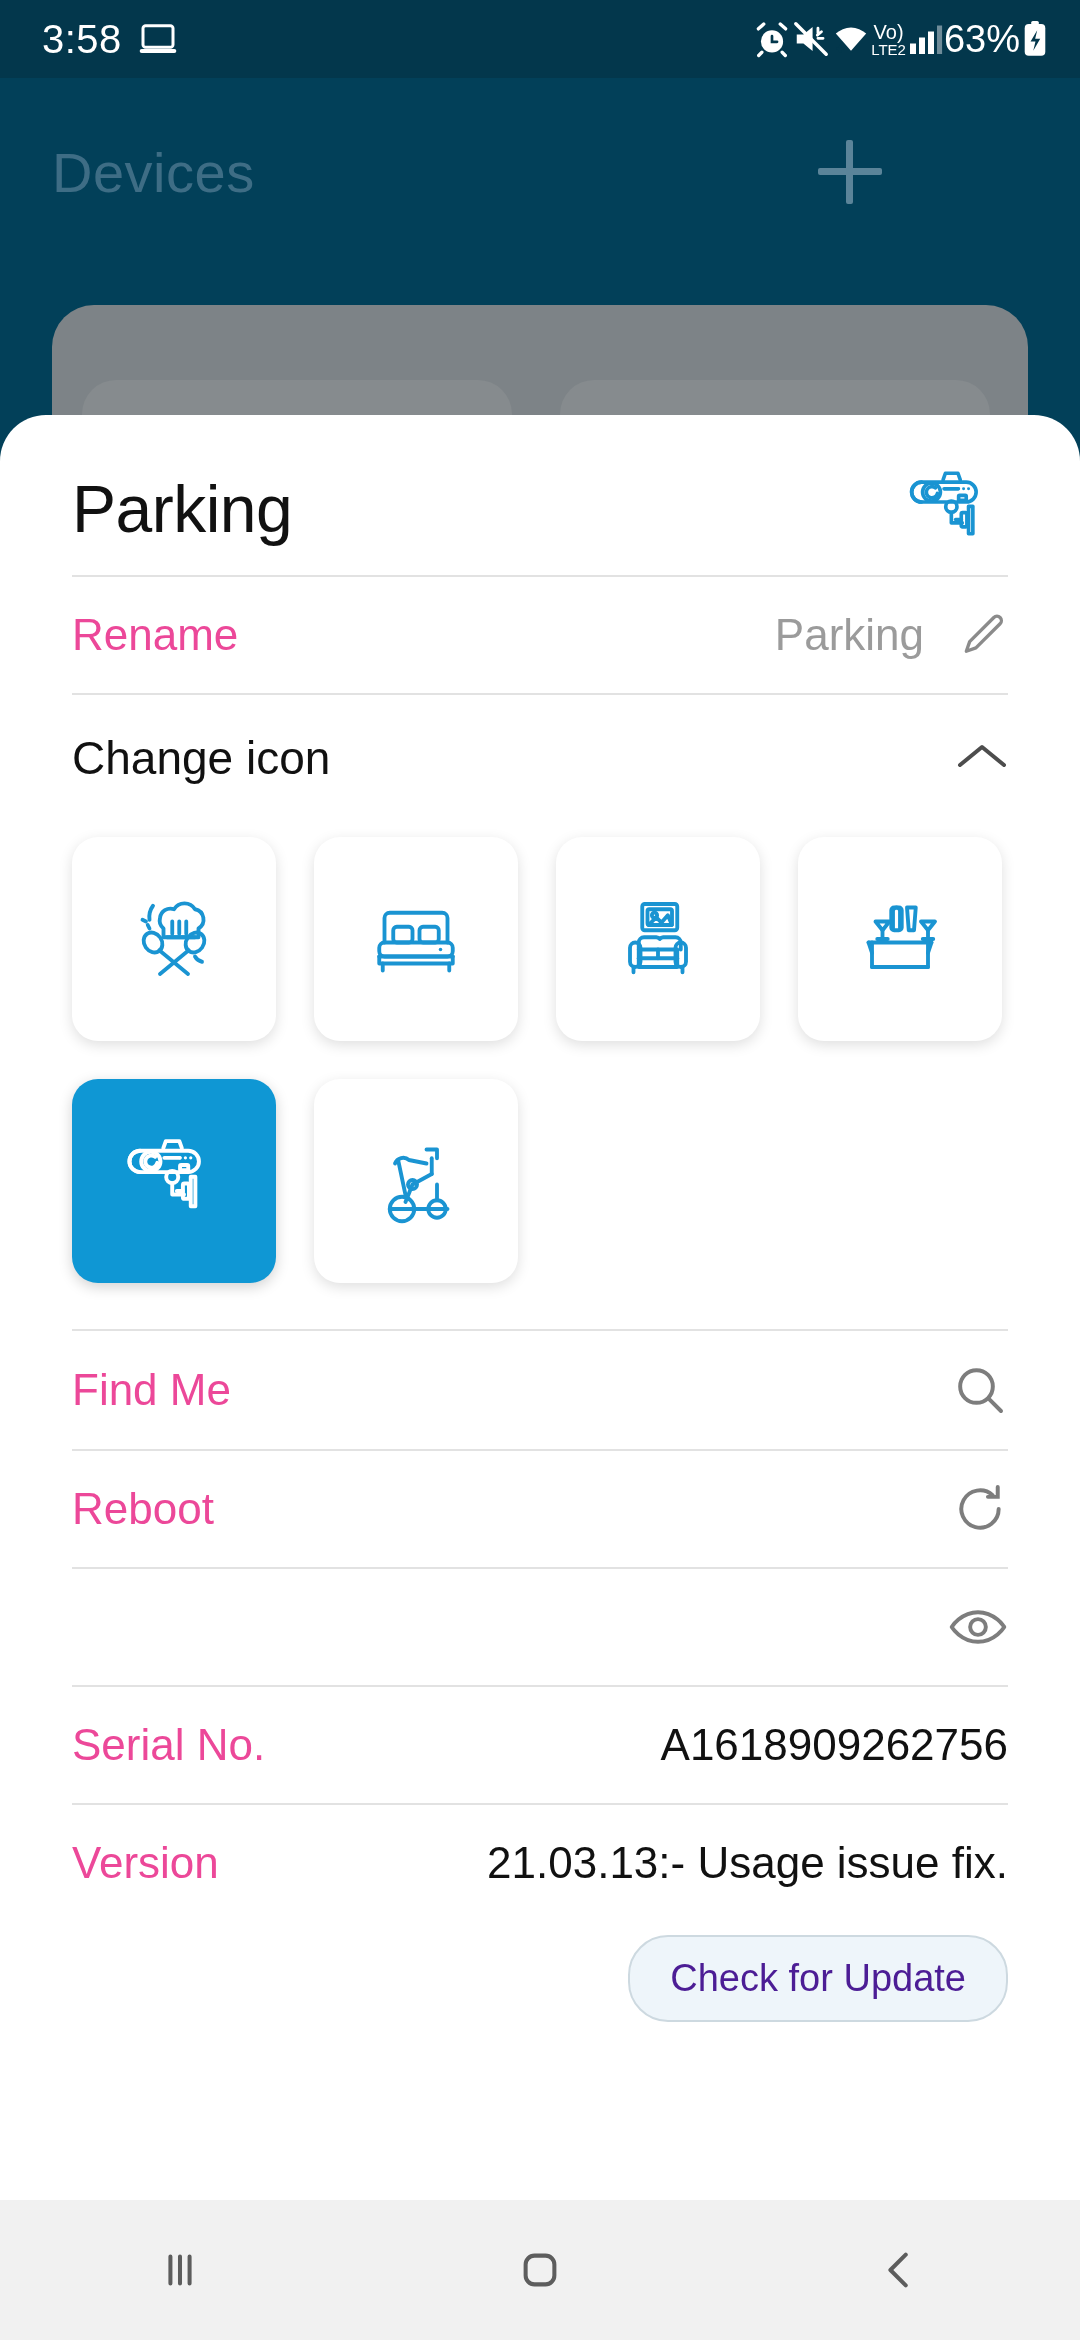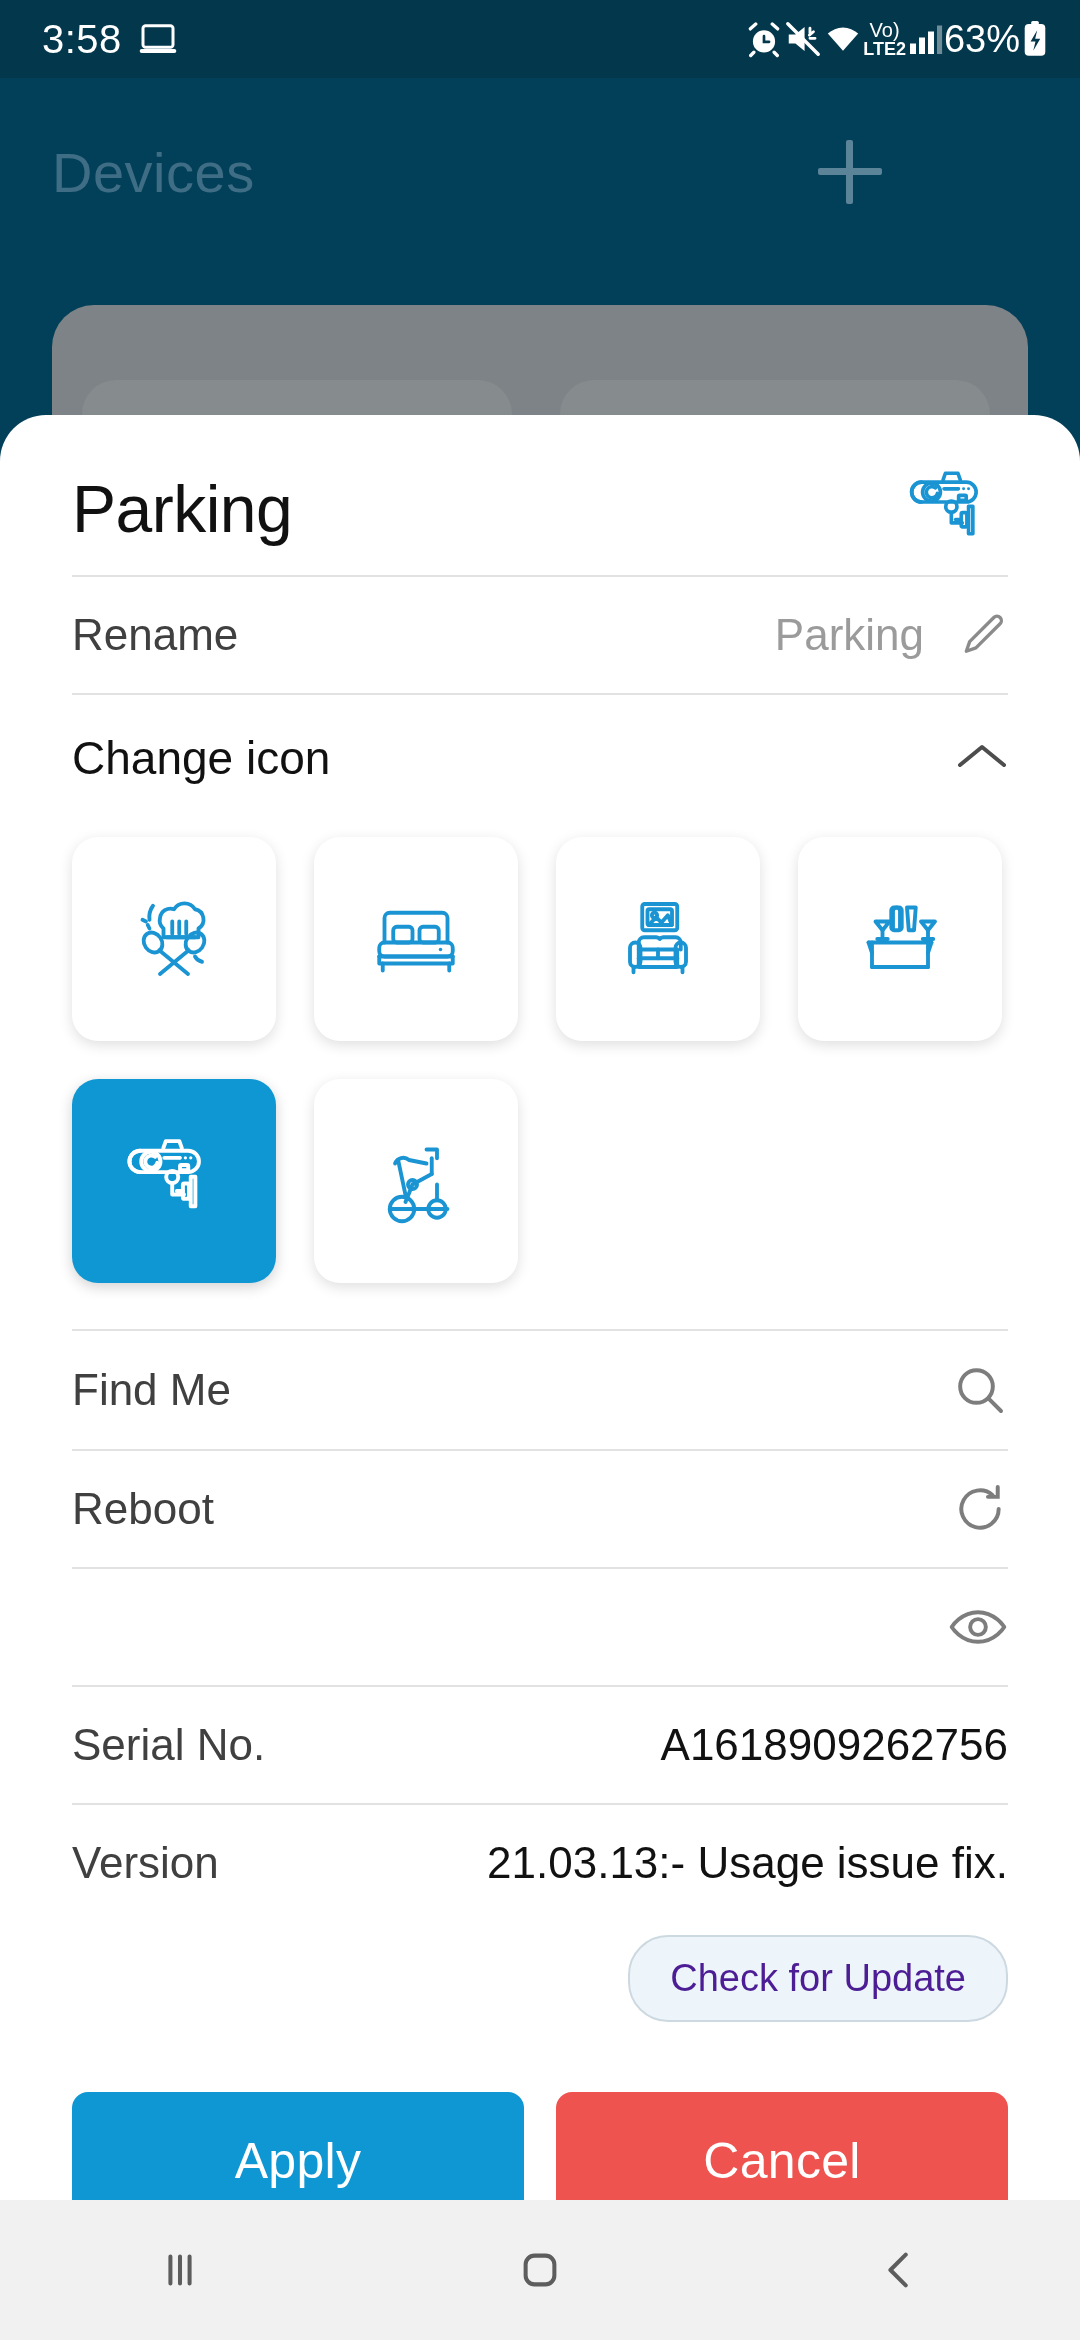--- a/index.html
+++ b/index.html
@@ -73,21 +73,21 @@
   }
   .sheet-head-icon{ margin-left:auto; }
 
   
   .row{
     display:flex; align-items:center;
     height:118px;
     border-top:2px solid #e2e2e2;
   }
   .row.no-line{ border-top:none; }
-  .row-label{ font-size:44px; color:#404040; }
+  .row-label{ font-size:44px; color:#ec4899; }
   .row-value{ margin-left:auto; font-size:44px; color:#111; }
   .row-value.muted{ color:#9b9b9b; }
   .row-icon{ margin-left:auto; display:flex; align-items:center; }
   .row-value + .row-icon{ margin-left:34px; }
 
   
   .chg-row{
     display:flex; align-items:center; height:128px;
     border-top:2px solid #e2e2e2;
     gap:11px;
@@ -154,21 +154,21 @@
       <path d="M3 9.2h4.2L13 4.4v15.2L7.2 14.8H3z" fill="#fff"></path>
       <path d="M16.4 5.2v3.2M18.6 7.4l-2.6 2.2M19.6 11.6h-3.2" stroke="#fff" stroke-width="1.8" stroke-linecap="round"></path>
       <path d="M2.4 2.4 21.6 21.6" stroke="#fff" stroke-width="2.2" stroke-linecap="round"></path>
     </svg>
     <svg class="sb-icn" width="40" height="38" viewBox="0 0 24 24">
       <path d="M12 19.4 2.4 8.6a14 14 0 0 1 19.2 0z" fill="#fff"></path>
       <path d="M5.2 16.4v3.6M3.4 18.2h3.6" stroke="#03374c" stroke-width="1.6" stroke-linecap="round"></path>
     </svg>
     <div style="display:flex;flex-direction:column;align-items:center;line-height:1;color:#fff;">
       <span style="font-size:20px;">Vo)</span>
-      <span style="font-size:18px;font-weight:bold;">LTE2</span>
+      <span style="font-size:15px;font-weight:normal;">LTE2</span>
     </div>
     <svg class="sb-icn" width="38" height="36" viewBox="0 0 24 24">
       <rect x="2" y="15" width="4" height="7" fill="#fff"></rect>
       <rect x="8" y="11" width="4" height="11" fill="#fff"></rect>
       <rect x="14" y="7" width="4" height="15" fill="#fff"></rect>
       <rect x="20" y="3" width="3.4" height="19" fill="#6f8c99"></rect>
     </svg>
     <span class="sb-batt">63%</span>
     <svg class="sb-icn" width="30" height="38" viewBox="0 0 16 24">
       <rect x="1.5" y="2.6" width="13" height="20" rx="2.6" fill="#fff"></rect>
@@ -375,24 +375,20 @@
 
     <div class="row">
       <span class="row-label">Version</span>
       <span class="row-value">21.03.13:- Usage issue fix.</span>
     </div>
 
     <div class="upd-wrap">
       <div class="upd-btn">Check for Update</div>
     </div>
 
-    <div class="actions">
-      <div class="btn btn-apply">Apply</div>
-      <div class="btn btn-cancel">Cancel</div>
-    </div>
 
   </div>
 </div>
 
 <div class="navbar">
   <div class="nav-btn">
     <svg width="46" height="46" viewBox="0 0 24 24" stroke="#5d5d5d" stroke-width="2.1" stroke-linecap="round">
       <path d="M7 5v14M12 5v14M17 5v14"></path>
     </svg>
   </div>

